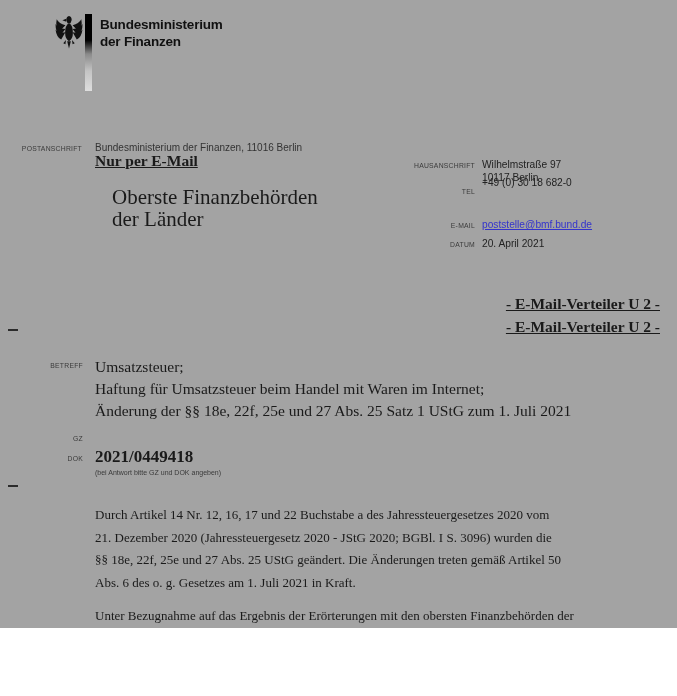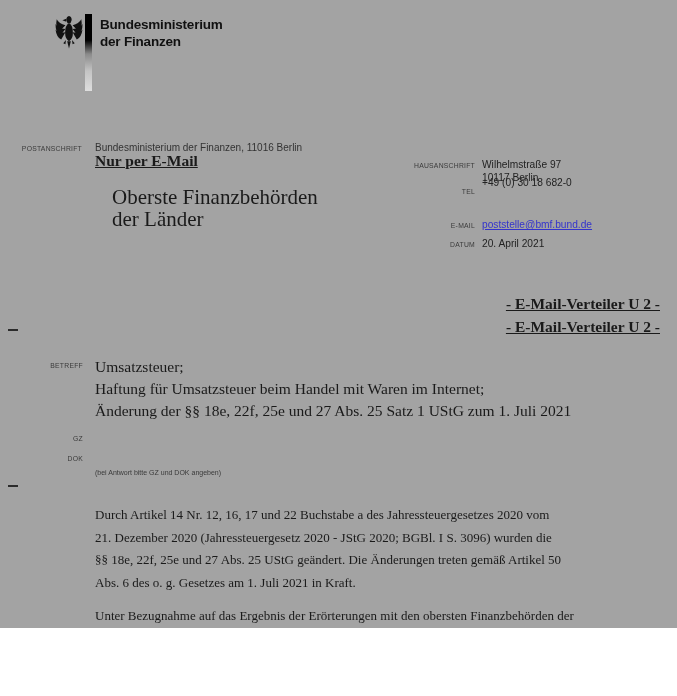--- a/index.html
+++ b/index.html
@@ -103,20 +103,21 @@
   <div class="fold" style="top:485px;"></div>
   <div class="fold" style="top:667px;"></div>
 
   <div class="abs flabel betreff-label">BETREFF</div>
   <div class="abs betreff-text">Umsatzsteuer;
 Haftung für Umsatzsteuer beim Handel mit Waren im Internet;
 Änderung der §§ 18e, 22f, 25e und 27 Abs. 25 Satz 1 UStG zum 1. Juli 2021</div>
 
   <div class="abs flabel gz-label">GZ</div>
   <div class="abs flabel dok-label">DOK</div>
+  <div class="abs dok-value">2021/0449418</div>
   <div class="abs ref-note">(bei Antwort bitte GZ und DOK angeben)</div>
 
   <div class="abs para para1">Durch Artikel 14 Nr. 12, 16, 17 und 22 Buchstabe a des Jahressteuergesetzes 2020 vom
 21. Dezember 2020 (Jahressteuergesetz 2020 - JStG 2020; BGBl. I S. 3096) wurden die
 §§ 18e, 22f, 25e und 27 Abs. 25 UStG geändert. Die Änderungen treten gemäß Artikel 50
 Abs. 6 des o. g. Gesetzes am 1. Juli 2021 in Kraft.</div>
   <div class="abs para para2">Unter Bezugnahme auf das Ergebnis der Erörterungen mit den obersten Finanzbehörden der
 Länder wird der Umsatzsteuer-Anwendungserlass vom 1. Oktober 2010, BStBl I S. 846, der
 zuletzt durch das BMF-Schreiben vom 1. April 2021 - III C 3 - S 7340/19/10003 :022
 (2021/0382933), BStBl I S. xxxx, geändert worden ist, wie folgt geändert:</div>

